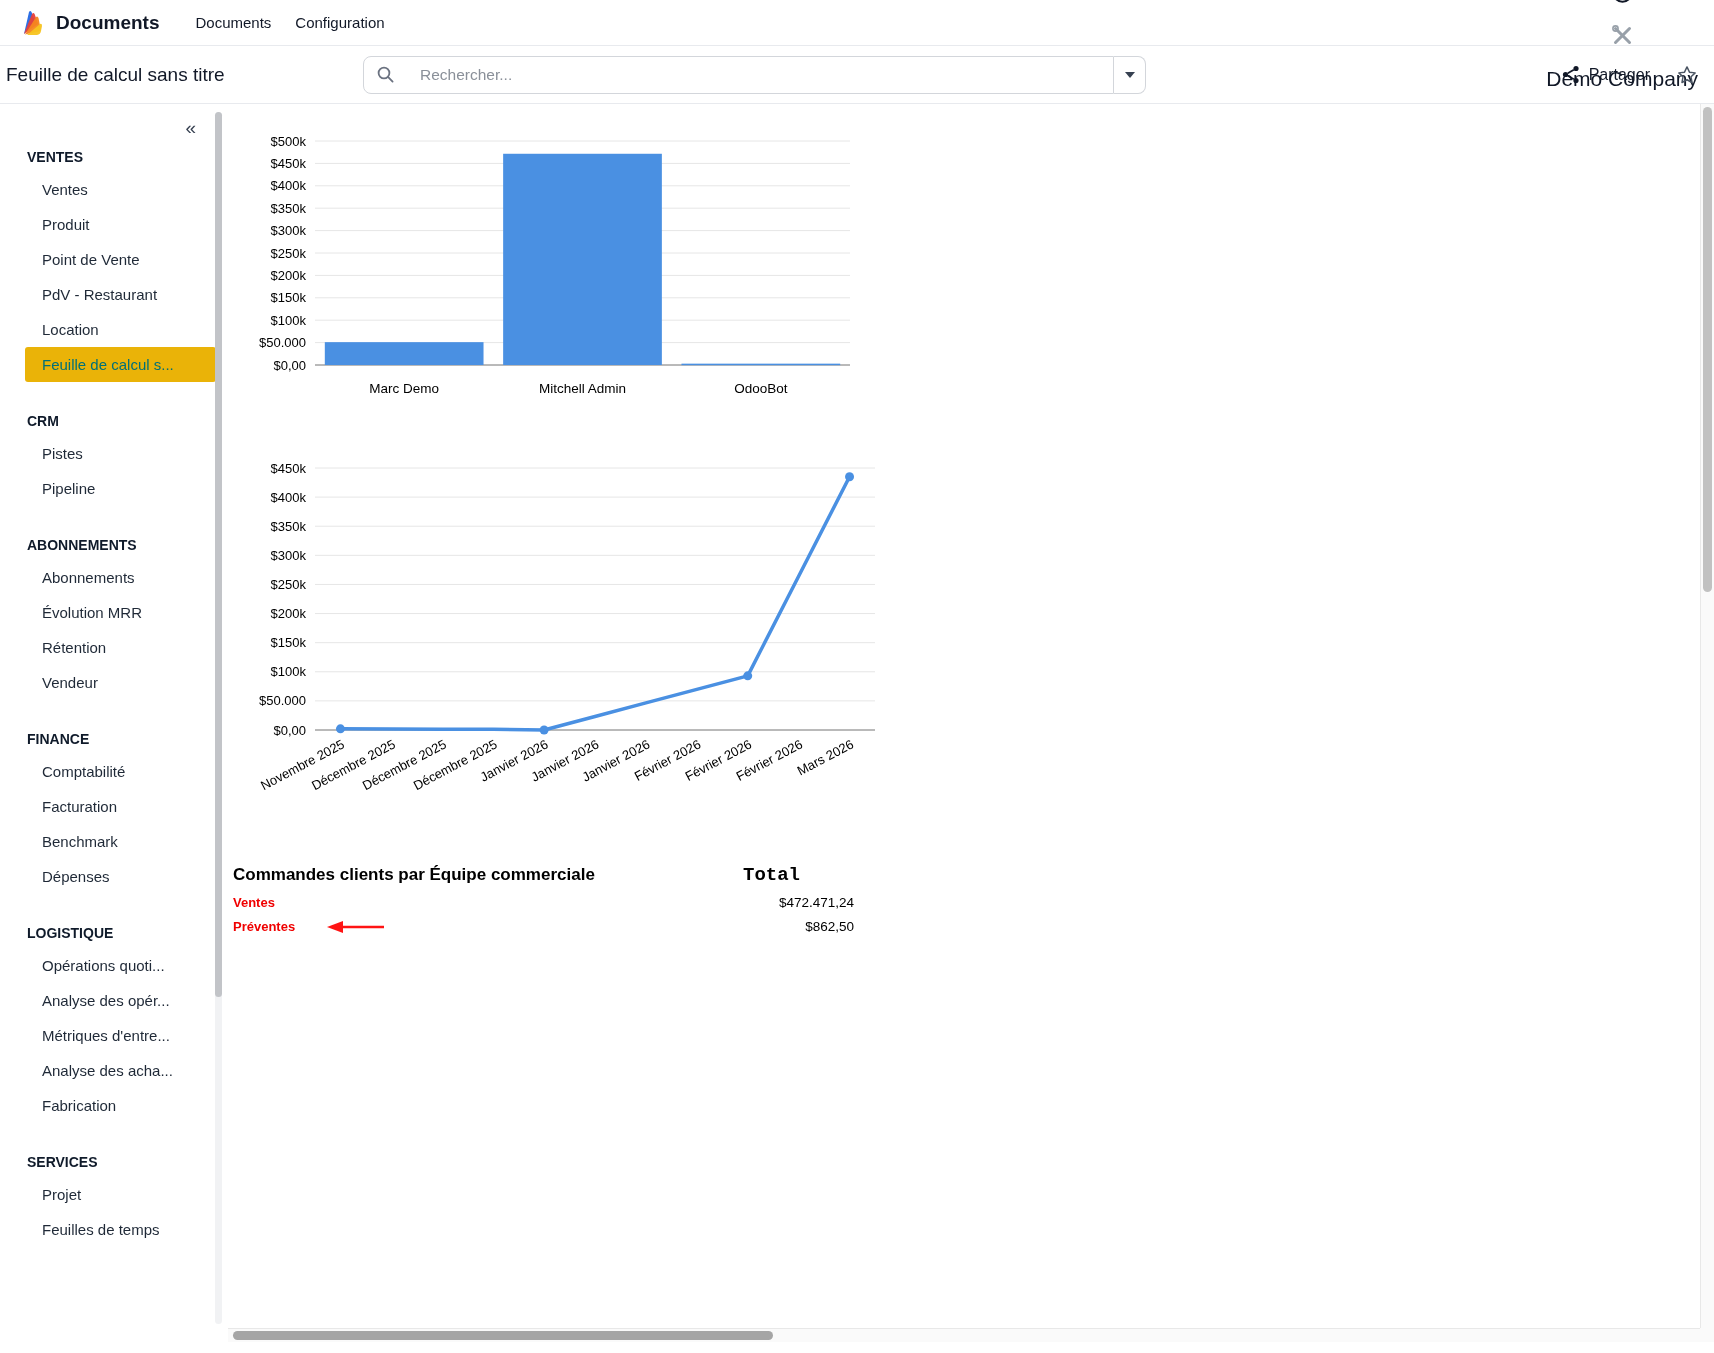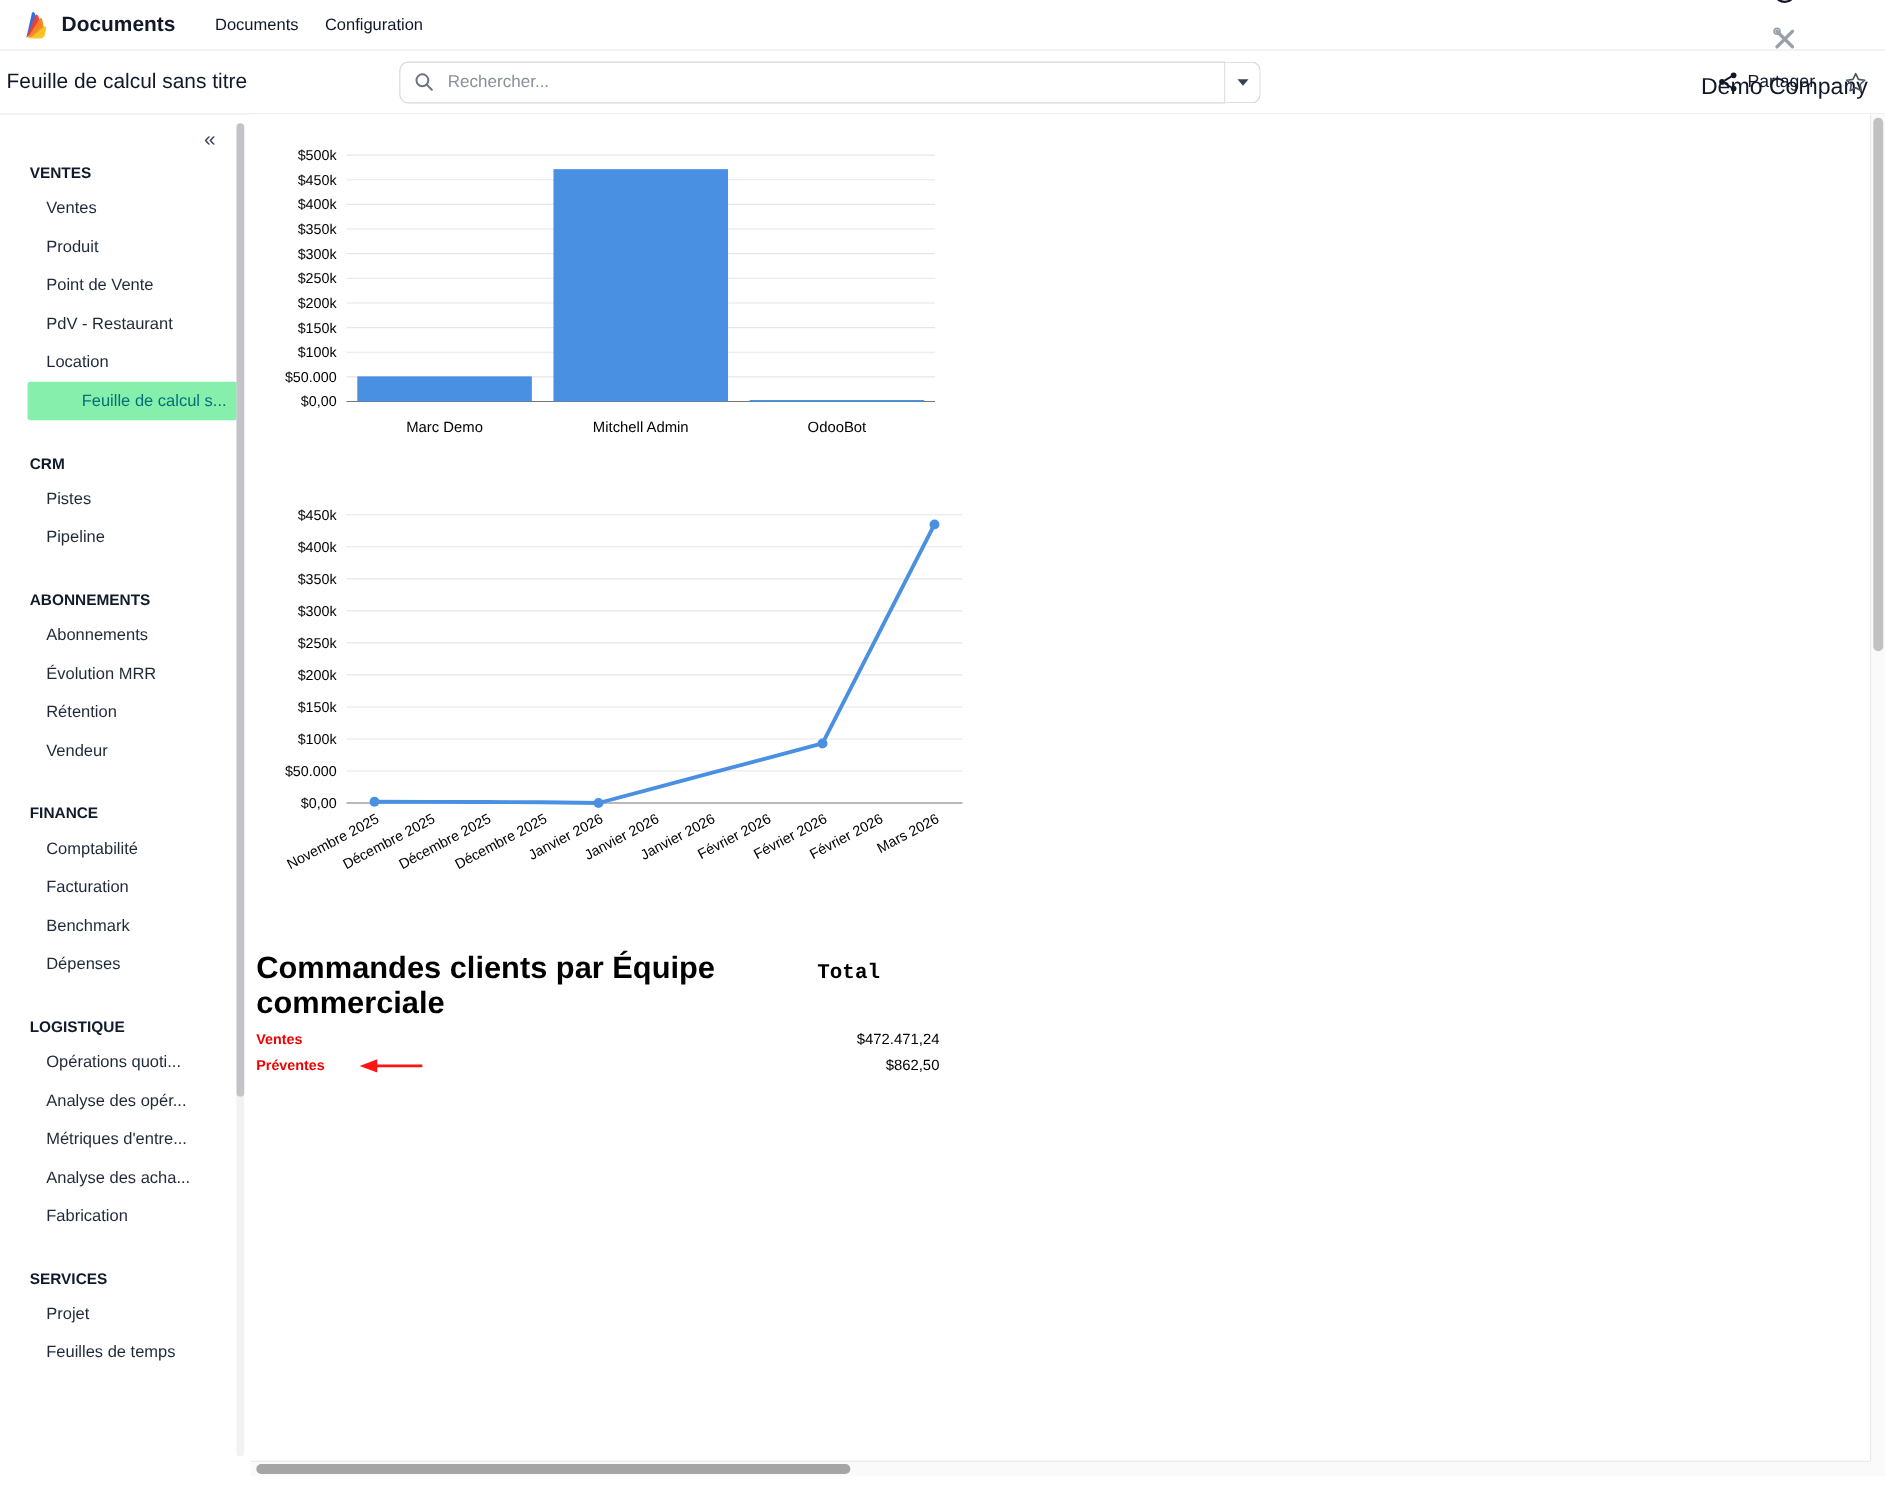--- a/index.html
+++ b/index.html
@@ -24,50 +24,50 @@
            border-radius:9px; padding:1.5px 5.5px; line-height:1.2; }
   .company { font-size:21px; }
   .avatar { position:relative; width:38px; height:38px; border-radius:7px; overflow:visible; }
   .avatar .presence { position:absolute; right:-3px; bottom:-3px; width:13px; height:13px; border-radius:50%;
                       background:#21a350; border:2px solid #fff; }
 
   
   .controlbar { height:58px; display:flex; align-items:center; padding:0 6px; border-bottom:1px solid #e8eaee; }
   .doc-title { font-size:19px; width:357px; white-space:nowrap; }
   .search { display:flex; height:38px; width:783px; }
-  .search-main { flex:1; display:flex; align-items:center; gap:11px; padding:0 13px;
+  .search-main { flex:1; display:flex; align-items:center; gap:24px; padding:0 13px;
                  border:1px solid #d3d6db; border-radius:8px 0 0 8px; background:#fff; }
   .search-main input { border:none; outline:none; flex:1; font-size:15.5px; font-family:inherit; color:#374151; background:transparent; }
   .search-main input::placeholder { color:#8a9099; }
   .search-caret { width:32px; border:1px solid #d3d6db; border-left:none; border-radius:0 8px 8px 0;
                   display:flex; align-items:center; justify-content:center; background:#fff; cursor:pointer; }
   .caret-down { width:0; height:0; border-left:5px solid transparent; border-right:5px solid transparent; border-top:6px solid #374151; }
   .share-btn { margin-left:auto; display:flex; align-items:center; gap:9px; font-size:16px; font-weight:500; cursor:pointer; }
   .fav-star { margin:0 10px 0 26px; cursor:pointer; }
 
   
   .layout { position:relative; display:flex; height:1238px; }
   .sidebar { width:228px; position:relative; flex:none; }
   .collapse { position:absolute; top:14px; right:32px; font-size:19px; color:#374151; cursor:pointer; line-height:1; }
   .sections { padding-top:38px; }
   .section { margin-top:24px; }
   .section:first-child { margin-top:0; }
   .section-title { padding:7px 10px 7px 27px; font-size:14px; font-weight:700; color:#0f1a2a; }
   .sb-item { padding:9px 10px 9px 42px; font-size:15px; color:#1f2937; cursor:pointer; white-space:nowrap; }
-  .sb-item.selected { margin:0 12px 0 25px; padding-left:17px; border-radius:3px; background:#86efac; color:#017078;text-align:right; }
+  .sb-item.selected { margin:0 12px 0 25px; padding-left:17px; border-radius:3px; background:#eab308; color:#017078; }
   .sb-track { position:absolute; left:215px; top:8px; bottom:18px; width:7px; background:#f1f2f4; border-radius:4px; }
   .sb-thumb { position:absolute; top:0; left:0; width:7px; height:885px; background:#c2c4c8; border-radius:4px; }
 
   .main { flex:1; position:relative; background:#fff; }
   .chart-abs { position:absolute; }
 
   
   .pivot { position:absolute; left:5px; top:760px; width:621px; }
   .pivot-head { display:flex; align-items:baseline; }
-  .pivot-title { font-size:28px; font-weight:700; color:#000; }
+  .pivot-title { font-size:17px; font-weight:700; color:#000; }
   .pivot-total { margin-left:auto; padding-right:54px; font-size:19px; font-weight:700; color:#000;font-family:Liberation Mono, monospace; }
   .pivot-row { display:flex; align-items:center; position:relative; margin-top:9px; }
   .pivot-label { font-size:13px; font-weight:700; color:#f00000; }
   .pivot-value { margin-left:auto; font-size:13.5px; color:#000; }
   .arrow-anno { position:absolute; left:84px; top:1px; }
 
   
   .vscroll { position:absolute; right:0; top:0; bottom:14px; width:14px; background:#fafafa; border-left:1px solid #e8e8e8; }
   .vscroll .thumb { position:absolute; top:3px; left:2px; width:9px; height:485px; background:#c1c1c1; border-radius:5px; }
   .hscroll { position:absolute; left:228px; right:14px; bottom:0; height:14px; background:#fafafa; border-top:1px solid #e8e8e8; }

